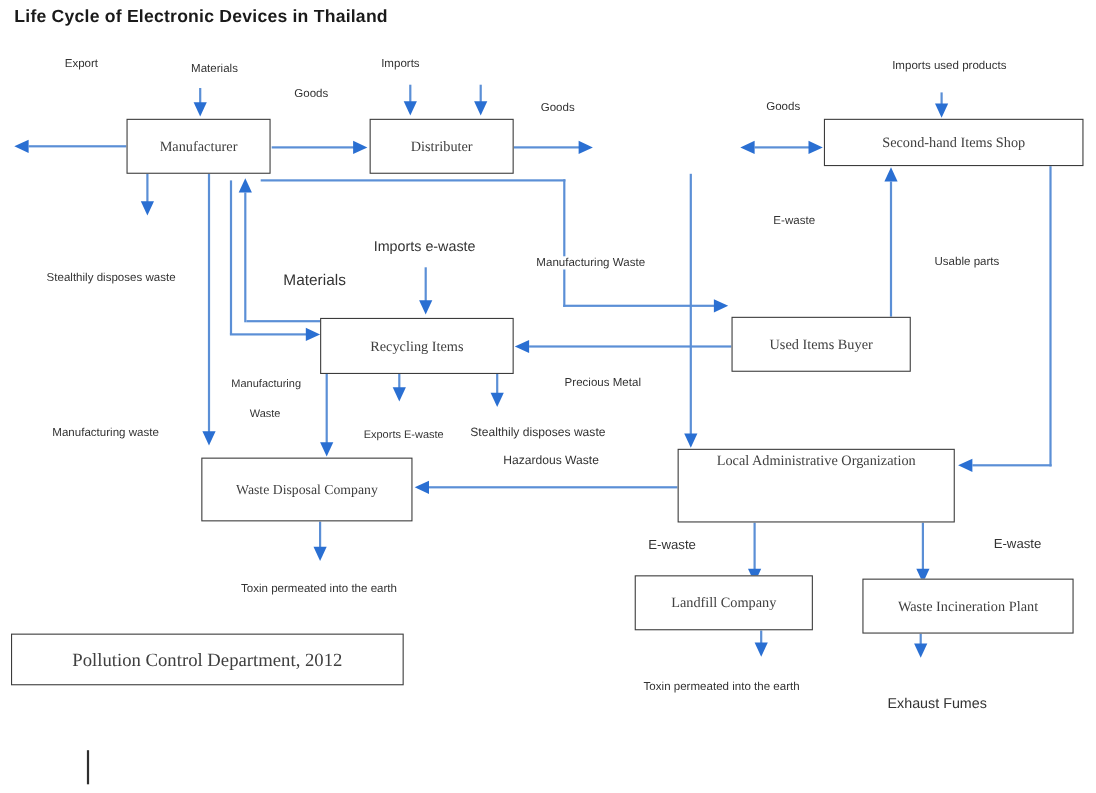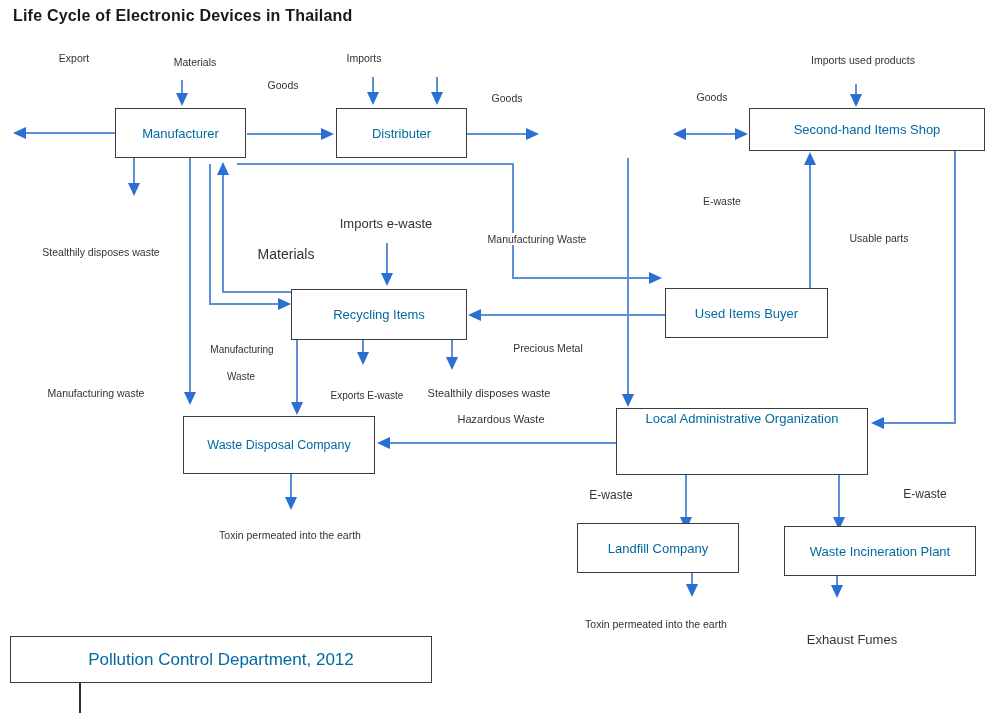--- a/index.html
+++ b/index.html
@@ -7,21 +7,21 @@
     position:relative; width:996px; height:721px; background:#ffffff;
     font-family:"Liberation Sans", sans-serif; color:#262626; overflow:hidden;
   }
   .title{
     position:absolute; left:13px; top:7px; font-size:16px; font-weight:bold;
     letter-spacing:.2px; color:#1a1a1a; white-space:nowrap;
   }
   .box{
     position:absolute; box-sizing:border-box; border:1.5px solid #3c3c3c; background:#fff;
     display:flex; align-items:center; justify-content:center; text-align:center;
-    font-size:13px; color:#0369a1; white-space:nowrap; z-index:3;
+    font-size:13px; color:#404040; white-space:nowrap; z-index:3;font-family:Liberation Serif, serif;
   }
   .src{ font-size:17px; }
   .lbl{
     position:absolute; transform:translateX(-50%); white-space:nowrap; color:#333;
     font-size:10.5px; z-index:4; background:#fff; padding:0 2px; line-height:1.15;
   }
   .lbl.md{ font-size:13px; } .lbl.lg{ font-size:14px; } .lbl.sm{ font-size:10px; }
   .hline,.vline{ position:absolute; background:#5b8fd6; z-index:1; }
   .hline{ height:2px; } .vline{ width:2px; }
   .dark{ background:#2f2f2f; }
@@ -40,21 +40,21 @@
 
   <div class="box" style="left:115px;top:108px;width:131px;height:50px;">Manufacturer</div>
   <div class="box" style="left:336px;top:108px;width:131px;height:50px;">Distributer</div>
   <div class="box" style="left:749px;top:108px;width:236px;height:43px;">Second-hand Items Shop</div>
   <div class="box" style="left:291px;top:289px;width:176px;height:51px;">Recycling Items</div>
   <div class="box" style="left:665px;top:288px;width:163px;height:50px;">Used Items Buyer</div>
   <div class="box" style="left:183px;top:416px;width:192px;height:58px;font-size:12.5px;">Waste Disposal Company</div>
   <div class="box" style="left:616px;top:408px;width:252px;height:67px;align-items:flex-start;padding-top:2px;">Local Administrative Organization</div>
   <div class="box" style="left:577px;top:523px;width:162px;height:50px;">Landfill Company</div>
   <div class="box" style="left:784px;top:526px;width:192px;height:50px;">Waste Incineration Plant</div>
-  <div class="box src" style="left:10px;top:636px;width:422px;height:47px;">Pollution Control Department, 2012</div>
+  <div class="box src" style="left:10px;top:576px;width:357px;height:47px;">Pollution Control Department, 2012</div>
 
   <div class="hline" style="left:26px;top:132px;width:89px;"></div>
   <div class="tri tri-left" style="left:13px;top:127px;"></div>
 
   <div class="vline" style="left:181px;top:80px;height:14px;"></div>
   <div class="tri tri-down" style="left:176px;top:93px;"></div>
 
   <div class="hline" style="left:247px;top:133px;width:75px;"></div>
   <div class="tri tri-right" style="left:321px;top:128px;"></div>
 

